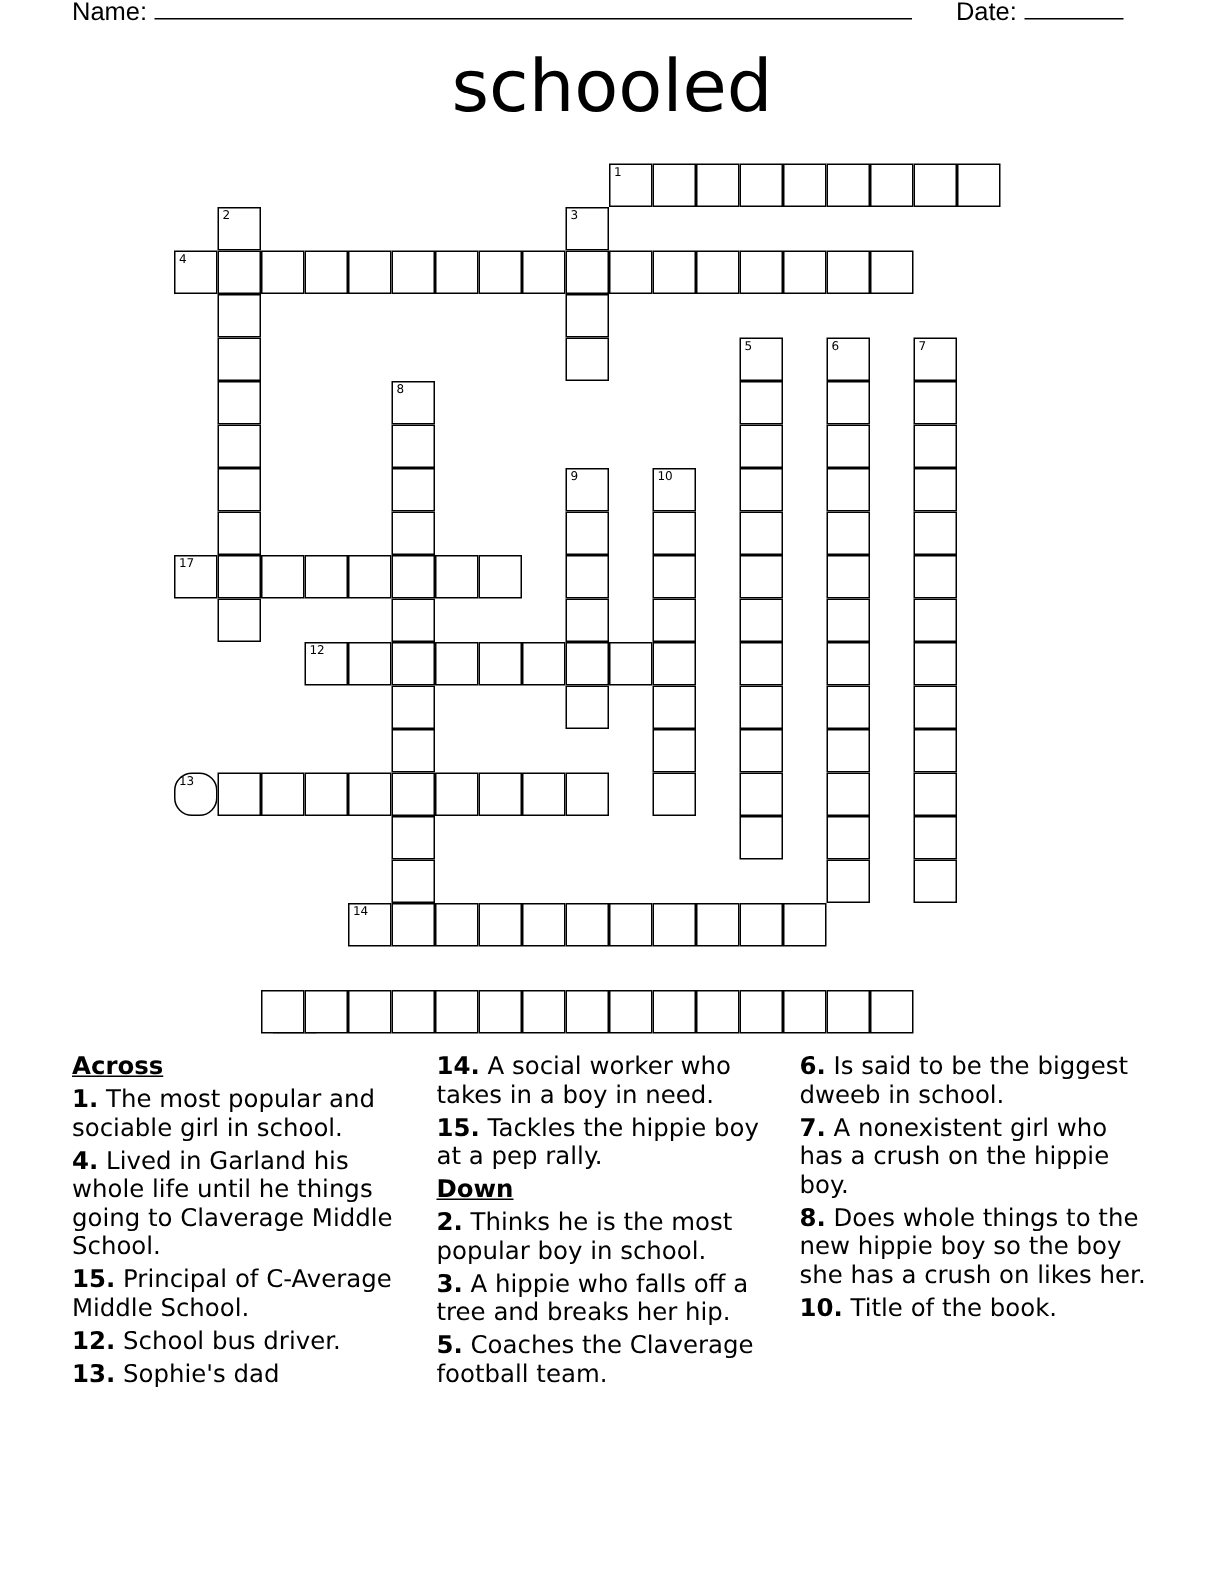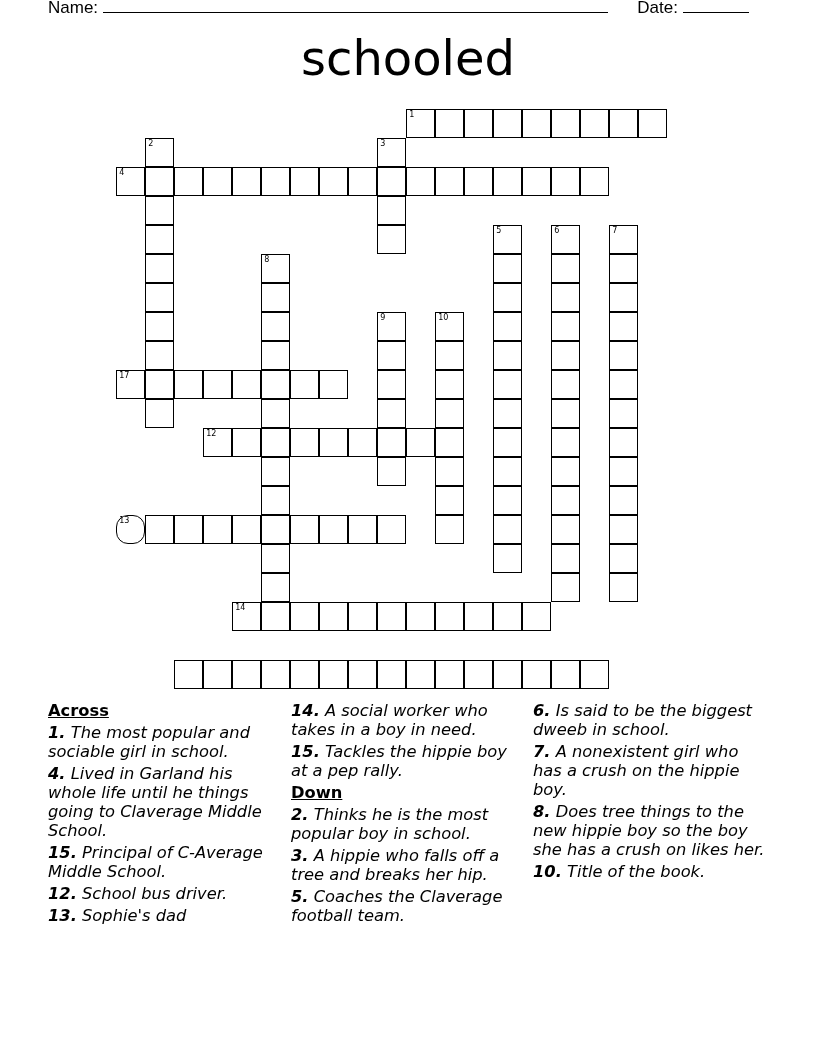--- a/index.html
+++ b/index.html
@@ -5,21 +5,21 @@
   html, body { margin: 0; padding: 0; background: #ffffff; }
   body { width: 816px; height: 1056px; position: relative; overflow: hidden; font-family: "DejaVu Sans", sans-serif; color: #000; }
   .header-line { position: absolute; top: -2px; left: 48px; font-family: "Liberation Sans", sans-serif; font-size: 17px; white-space: nowrap; }
   .header-line .blank { display: inline-block; border-bottom: 1px solid #000; height: 14px; vertical-align: baseline; }
   .title { position: absolute; top: 30px; left: 0; width: 816px; text-align: center; font-size: 48px; font-family: "DejaVu Sans", sans-serif; letter-spacing: 0px; }
   .grid { position: absolute; left: 0; top: 0; width: 816px; height: 700px; }
   .cell { position: absolute; width: 29px; height: 29px; box-sizing: border-box; border: 1.5px solid #000; background: #fff; margin-left: -0.75px; margin-top: -0.75px; }
   .cell .num { position: absolute; top: 1px; left: 2px; font-size: 8px; line-height: 8px; font-family: "DejaVu Sans", sans-serif; }
   .clues { position: absolute; top: 701px; font-size: 16.3px; line-height: 19px; font-family: "DejaVu Sans", sans-serif; }
   .clues .heading { font-weight: bold; text-decoration: underline; margin-bottom: 3px; }
-  .clue { margin-bottom: 3px; font-style: italic; }
+  .clue { margin-bottom: 3px; }
   .clue b { font-weight: bold; }
   .col1 { left: 48px; width: 235px; }
   .col2 { left: 291px; width: 235px; }
   .col3 { left: 533px; width: 235px; }
 </style>
 </head>
 <body>
 
 <div class="header-line">
   <span>Name:</span>
@@ -228,15 +228,15 @@
   <div class="clue"><b>15.</b> <span>Tackles the hippie boy at a pep rally.</span></div>
   <div class="heading">Down</div>
   <div class="clue"><b>2.</b> <span>Thinks he is the most popular boy in school.</span></div>
   <div class="clue"><b>3.</b> <span>A hippie who falls off a tree and breaks her hip.</span></div>
   <div class="clue"><b>5.</b> <span>Coaches the Claverage football team.</span></div>
 </div>
 
 <div class="clues col3">
   <div class="clue"><b>6.</b> <span>Is said to be the biggest dweeb in school.</span></div>
   <div class="clue"><b>7.</b> <span>A nonexistent girl who has a crush on the hippie boy.</span></div>
-  <div class="clue"><b>8.</b> <span>Does tree things to the new hippie boy so the boy she has a crush on likes her.</span></div>
+  <div class="clue"><b>8.</b> <span>Does whole things to the new hippie boy so the boy she has a crush on likes her.</span></div>
   <div class="clue"><b>10.</b> <span>Title of the book.</span></div>
 </div>
 
 </body></html>

